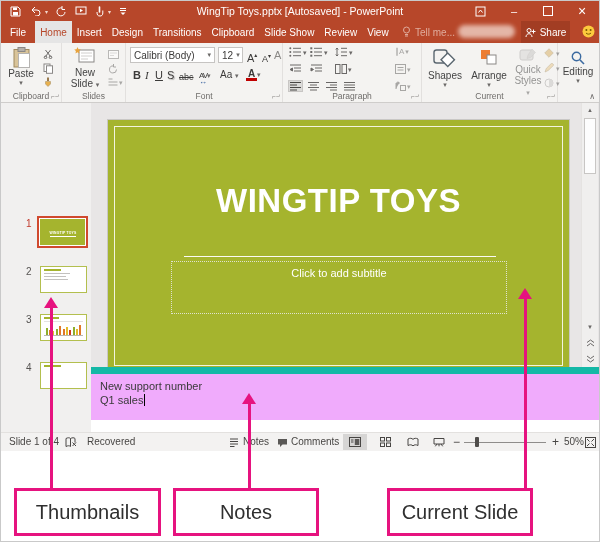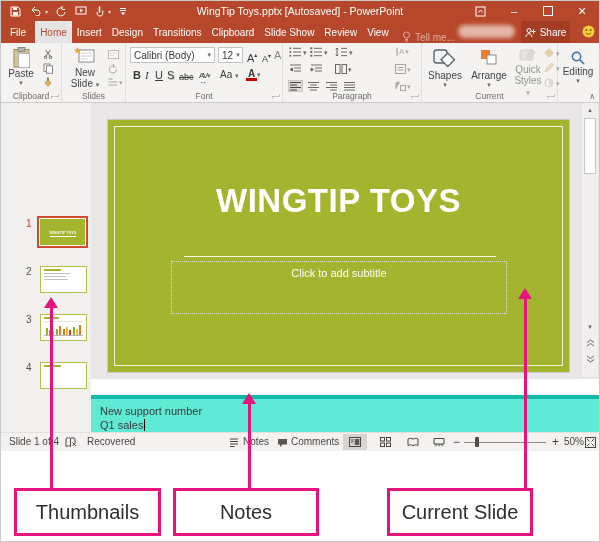--- a/index.html
+++ b/index.html
@@ -13,21 +13,21 @@
   .tbtitle{position:absolute;left:0;right:0;top:0;height:20px;line-height:20px;text-align:center;
            color:#fff;font-size:10.5px;}
   .wbtns{position:absolute;right:0;top:0;height:20px;display:flex;align-items:center;z-index:2}
   .wbtn{width:34px;height:20px;display:flex;align-items:center;justify-content:center;color:#fff;font-size:11px}
   .maxbox{width:8px;height:8px;border:1px solid #fff}
   
   .tabsrow{position:absolute;top:20px;left:0;right:0;height:22px;background:#b7472a;display:flex;align-items:stretch;}
   .tab{color:#fff;font-size:10px;padding:0 5px;display:flex;align-items:center;}
   .tab.file{padding:0 9px;}
   .tab.active{background:#e5e5e5;color:#b7472a;}
-  .tellme{position:absolute;right:144px;top:0;height:22px;display:flex;align-items:flex-end;gap:4px;
+  .tellme{position:absolute;right:144px;top:0;height:22px;display:flex;align-items:center;gap:4px;
           color:#e0ac9d;font-size:10px;}
   .redacted{position:absolute;right:84px;top:4px;width:57px;height:13px;border-radius:7px;
             background:#e7bcae;filter:blur(2px);opacity:.95;}
   .sharebtn{position:absolute;right:29px;top:0;width:49px;height:22px;background:#a23d23;color:#fff;
             font-size:10px;display:flex;align-items:center;justify-content:center;gap:4px;}
   .smiley{position:absolute;right:4px;top:4px;}
   
   .ribbon{position:absolute;top:42px;left:0;right:0;height:59px;background:#f4f3f1;
           border-bottom:1px solid #cfcdcb;display:flex;color:#444;}
   .rgroup{position:relative;height:100%;border-right:1px solid #e2e0de;flex:none;box-sizing:border-box;}
@@ -73,21 +73,21 @@
          box-shadow:0 0 0 1px #c9c7c5;}
   .slideinner{position:absolute;inset:6px;border:1px solid rgba(255,255,255,.85);}
   .slidetitle{position:absolute;top:62px;left:0;right:0;text-align:center;color:#fff;
               font-size:33px;font-weight:800;letter-spacing:.5px;}
   .slideline{position:absolute;top:136px;left:76px;width:312px;height:1px;background:rgba(255,255,255,.95);}
   .subbox{position:absolute;top:141px;left:63px;width:336px;height:53px;border:1px dotted #dfe3cf;
           text-align:center;color:#fff;font-size:11px;padding-top:5px;box-sizing:border-box;}
   .vscroll{position:absolute;top:102px;right:1px;width:16px;height:274px;background:#f0efee;border-left:1px solid #e5e3e1;}
   .scrbtn{position:absolute;left:0;right:0;text-align:center;color:#6a6867;font-size:6px;line-height:12px;height:12px}
   .scrthumb{position:absolute;left:2px;right:2px;top:15px;height:54px;background:#fdfdfd;border:1px solid #c8c6c4;}
-  .notespane{position:absolute;top:394px;left:90px;right:0;height:53px;background:#5eead4;border-top:4px solid #14b8a6;box-sizing:border-box;}
+  .notespane{position:absolute;top:366px;left:90px;right:0;height:53px;background:#f0abfc;border-top:7px solid #14b8a6;box-sizing:border-box;}
   .notestext{padding:5px 9px;font-size:11px;color:#3a3a3a;line-height:14px;}
   .caret{display:inline-block;width:1px;height:12px;background:#000;vertical-align:-2px;margin-left:1px}
   
   .statusbar{position:absolute;top:431px;left:0;right:0;height:18px;background:#f3f2f1;
              border-top:1px solid #e3e1df;font-size:10px;color:#484644;box-sizing:content-box;}
   .sitem{position:absolute;top:3px;}
   .viewbtn{position:absolute;top:1px;width:24px;height:16px;display:flex;align-items:center;justify-content:center;}
   .viewbtn.sel{background:#d6d5d4;}
   .ztrack{position:absolute;left:463px;top:9px;width:82px;height:1px;background:#8f8d8b;}
   .zthumb{position:absolute;left:474px;top:4px;width:4px;height:10px;background:#4f4d4b;border-radius:1px;}

